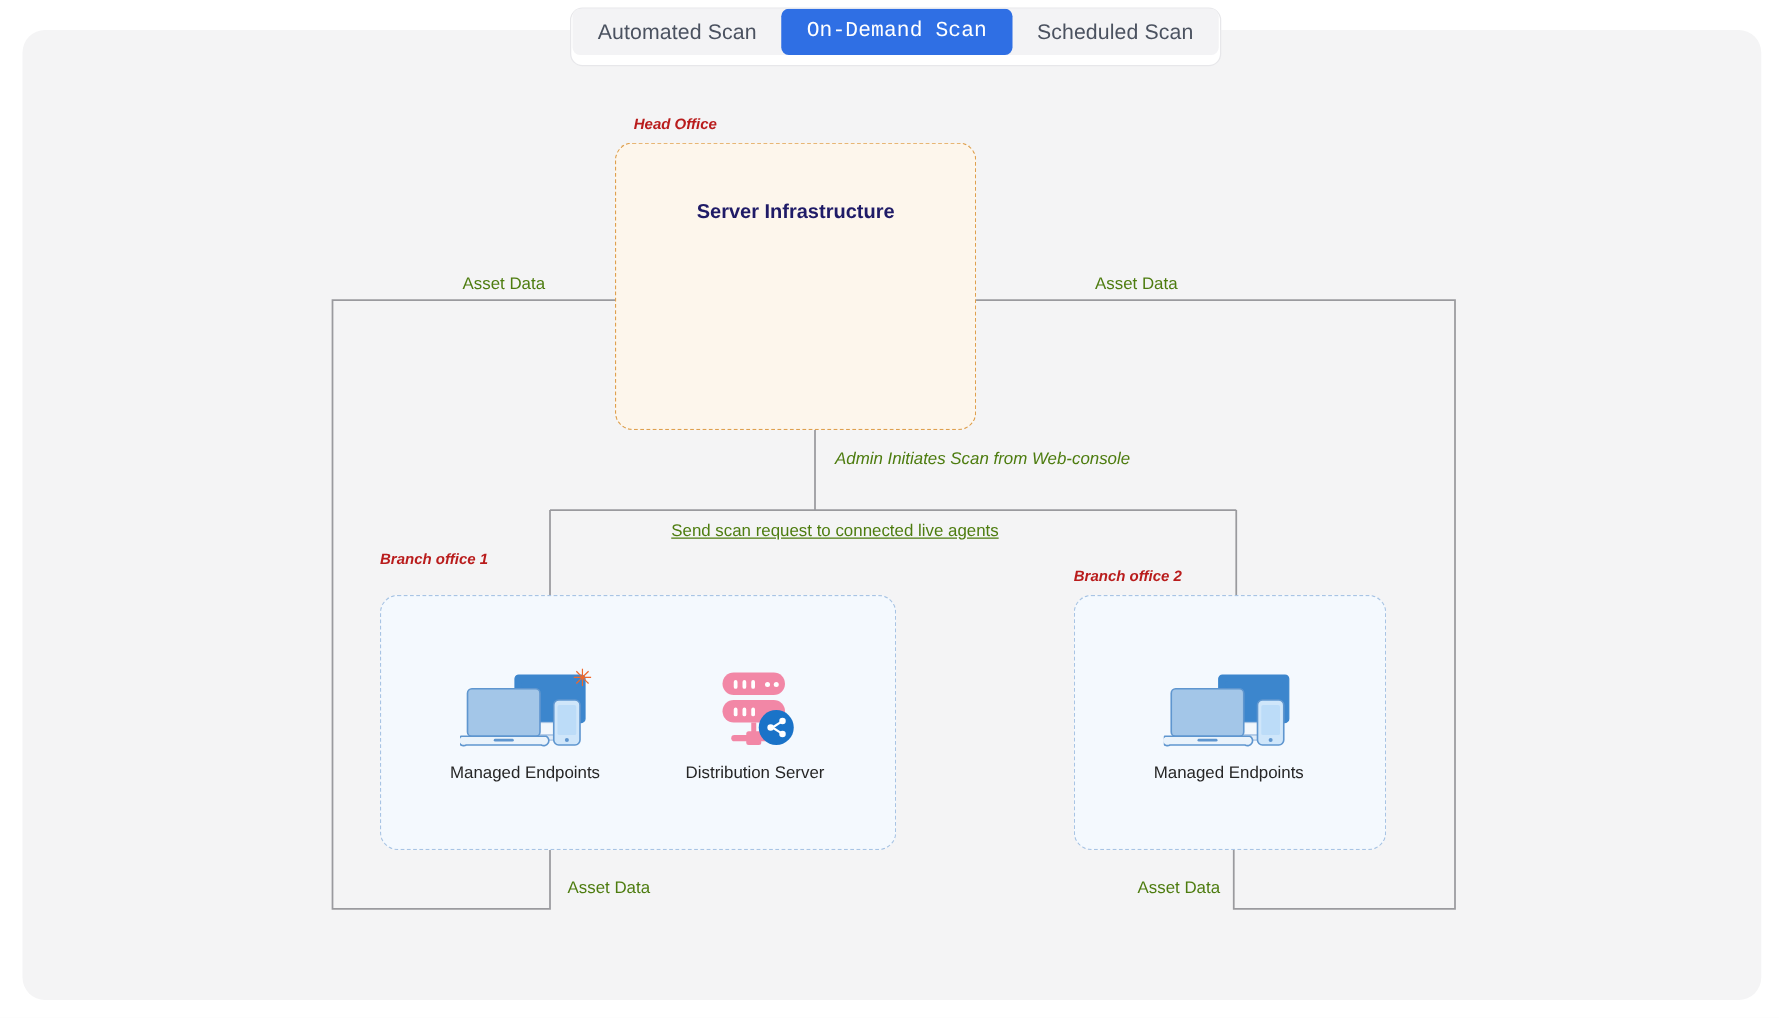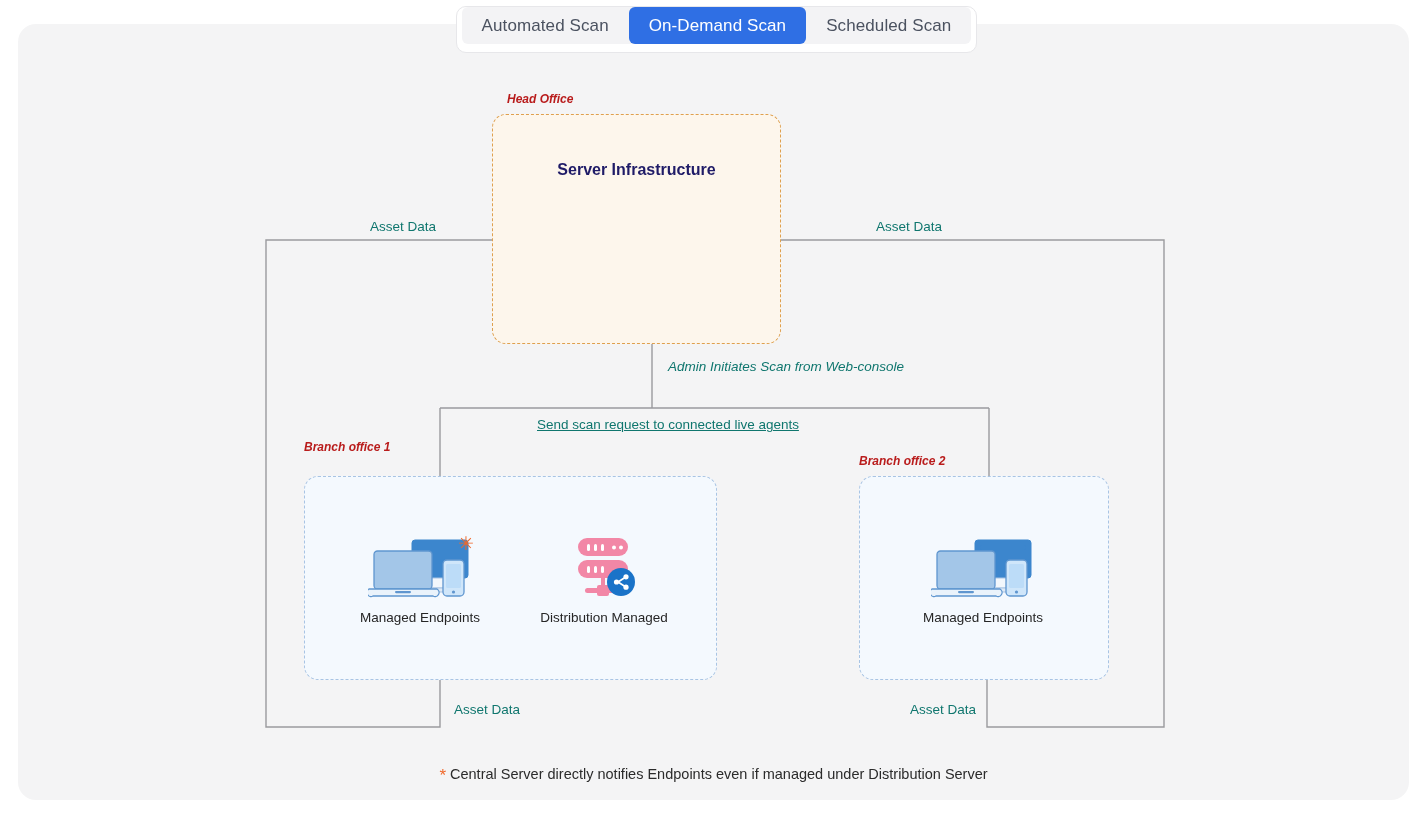--- a/index.html
+++ b/index.html
@@ -63,20 +63,21 @@
     cursor: pointer;
     white-space: nowrap;
     background: transparent;
     border: 0;
     font-family: inherit;
   }
   .tab.active {
     background: #2f6fe4;
     color: #ffffff;
     border-radius: 6px;
+    font-family: Liberation Mono, monospace;
   }
 
   
   #wires {
     position: absolute;
     left: 0;
     top: 0;
     width: 1427px;
     height: 814px;
     pointer-events: none;
@@ -159,21 +160,21 @@
     color: #f0682a;
     font-size: 19px;
     line-height: 1;
     font-family: "DejaVu Sans", sans-serif;
   }
 
   
   .wire-label {
     position: absolute;
     font-size: 13.5px;
-    color: #0f766e;
+    color: #4d7c0f;
     white-space: nowrap;
     z-index: 10;
     background: #f4f4f5;
     padding: 0 5px;
   }
 
   #lbl-asset-left   { left: 365px; top: 219px; }
   #lbl-asset-right  { left: 871px; top: 219px; }
   #lbl-admin        { left: 663px; top: 359px; font-style: italic; }
   #lbl-send-scan    { left: 532px; top: 417px; text-decoration: underline; }
@@ -302,21 +303,21 @@
         <circle cx="52" cy="48" r="14" fill="#1a73c8"></circle>
         <g stroke="#ffffff" stroke-width="1.7" fill="#ffffff">
           <line x1="49" y1="48" x2="56" y2="43.5"></line>
           <line x1="49" y1="48" x2="56" y2="52.5"></line>
           <circle cx="47.5" cy="48" r="2.6" stroke="none"></circle>
           <circle cx="57" cy="42.8" r="2.6" stroke="none"></circle>
           <circle cx="57" cy="53.2" r="2.6" stroke="none"></circle>
         </g>
       </svg>
     </div>
-    <div class="caption">Distribution Managed</div>
+    <div class="caption">Distribution Server</div>
   </div>
 
   <div class="zone-label" style="left:859px; top:454px;">Branch office 2</div>
   <div class="zone branch branch2"></div>
 
   <div class="node" id="node-endpoints-2">
     <div class="glyph">
       <svg width="104" height="70" viewBox="0 0 104 70" aria-hidden="true">
         <rect x="44" y="6" width="56" height="38" rx="3" fill="#3c86cd" stroke="#3c86cd"></rect>
         <rect x="49" y="11" width="46" height="5" rx="2" fill="#3c86cd"></rect>
@@ -333,17 +334,14 @@
     <div class="caption">Managed Endpoints</div>
   </div>
 
   <div class="wire-label" id="lbl-asset-left">Asset Data</div>
   <div class="wire-label" id="lbl-asset-right">Asset Data</div>
   <div class="wire-label" id="lbl-admin">Admin Initiates Scan from Web-console</div>
   <div class="wire-label" id="lbl-send-scan">Send scan request to connected live agents</div>
   <div class="wire-label" id="lbl-asset-b1">Asset Data</div>
   <div class="wire-label" id="lbl-asset-b2">Asset Data</div>
 
-  <div class="footnote">
-    <span class="fn-star">*</span><span>Central Server directly notifies Endpoints even if managed under Distribution Server</span>
-  </div>
 
 </div>
 
 </body></html>

